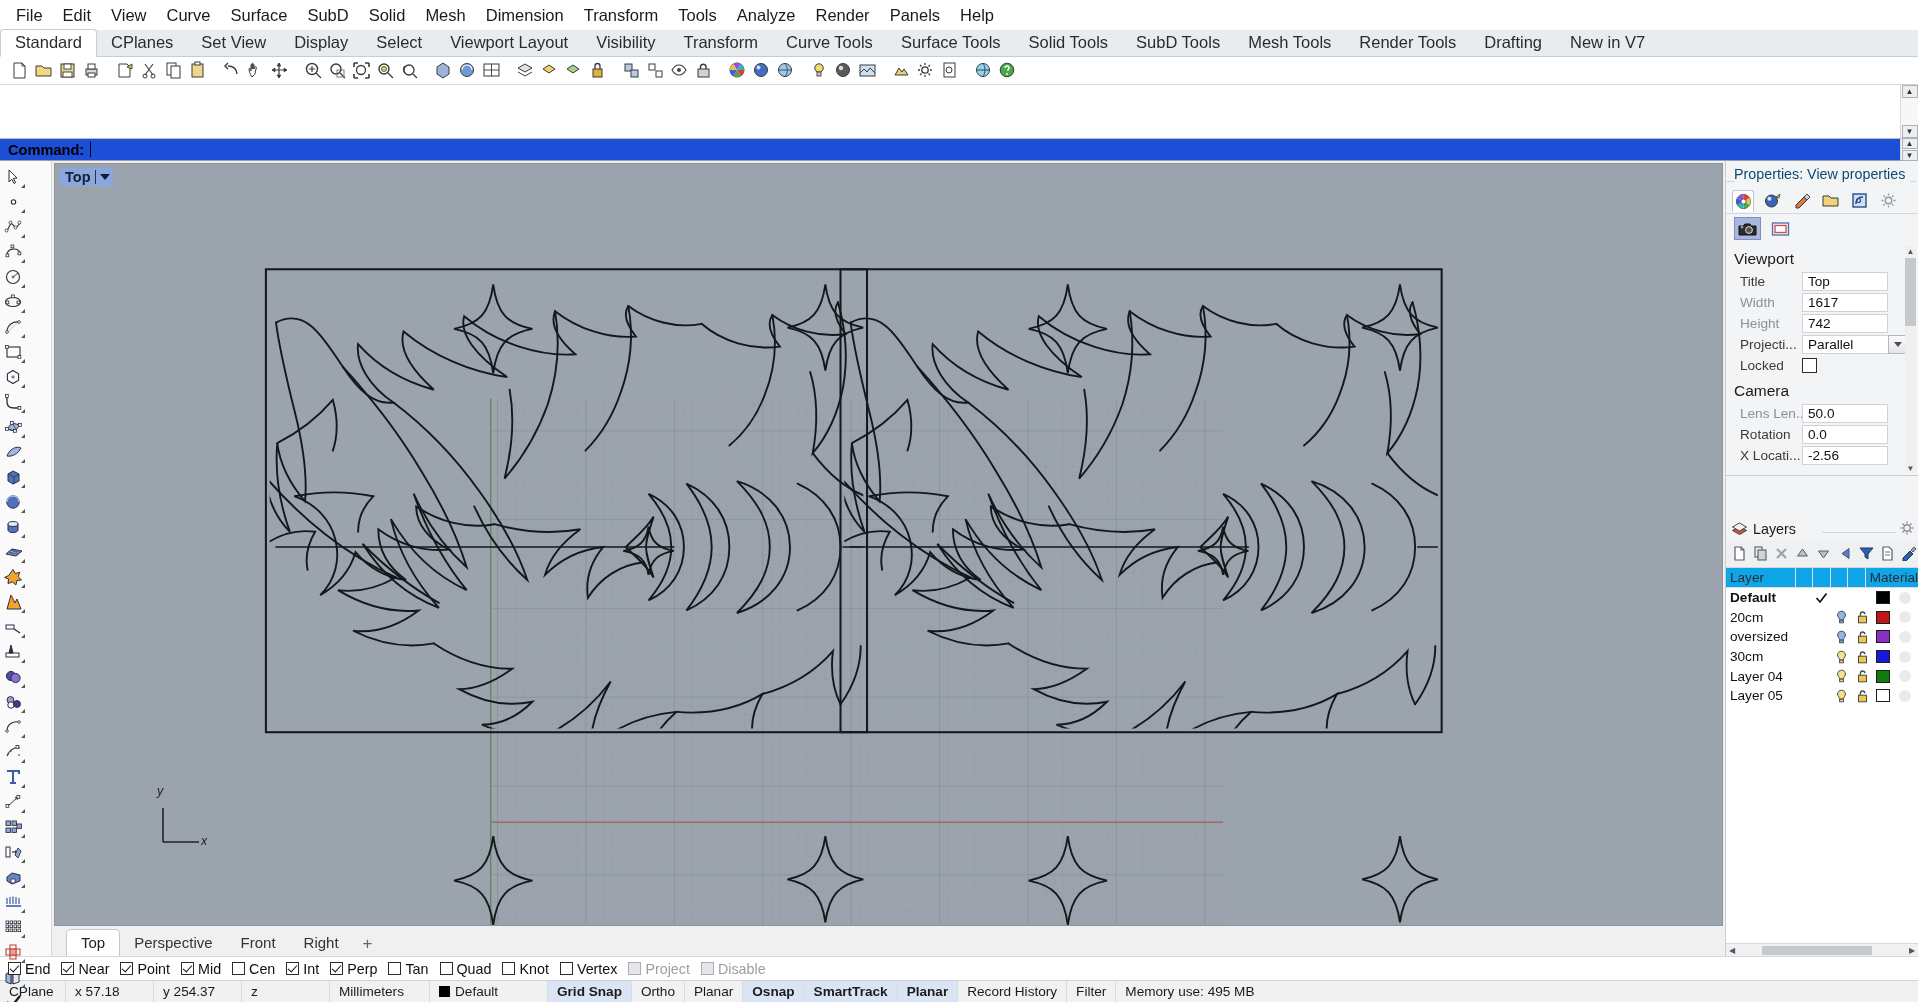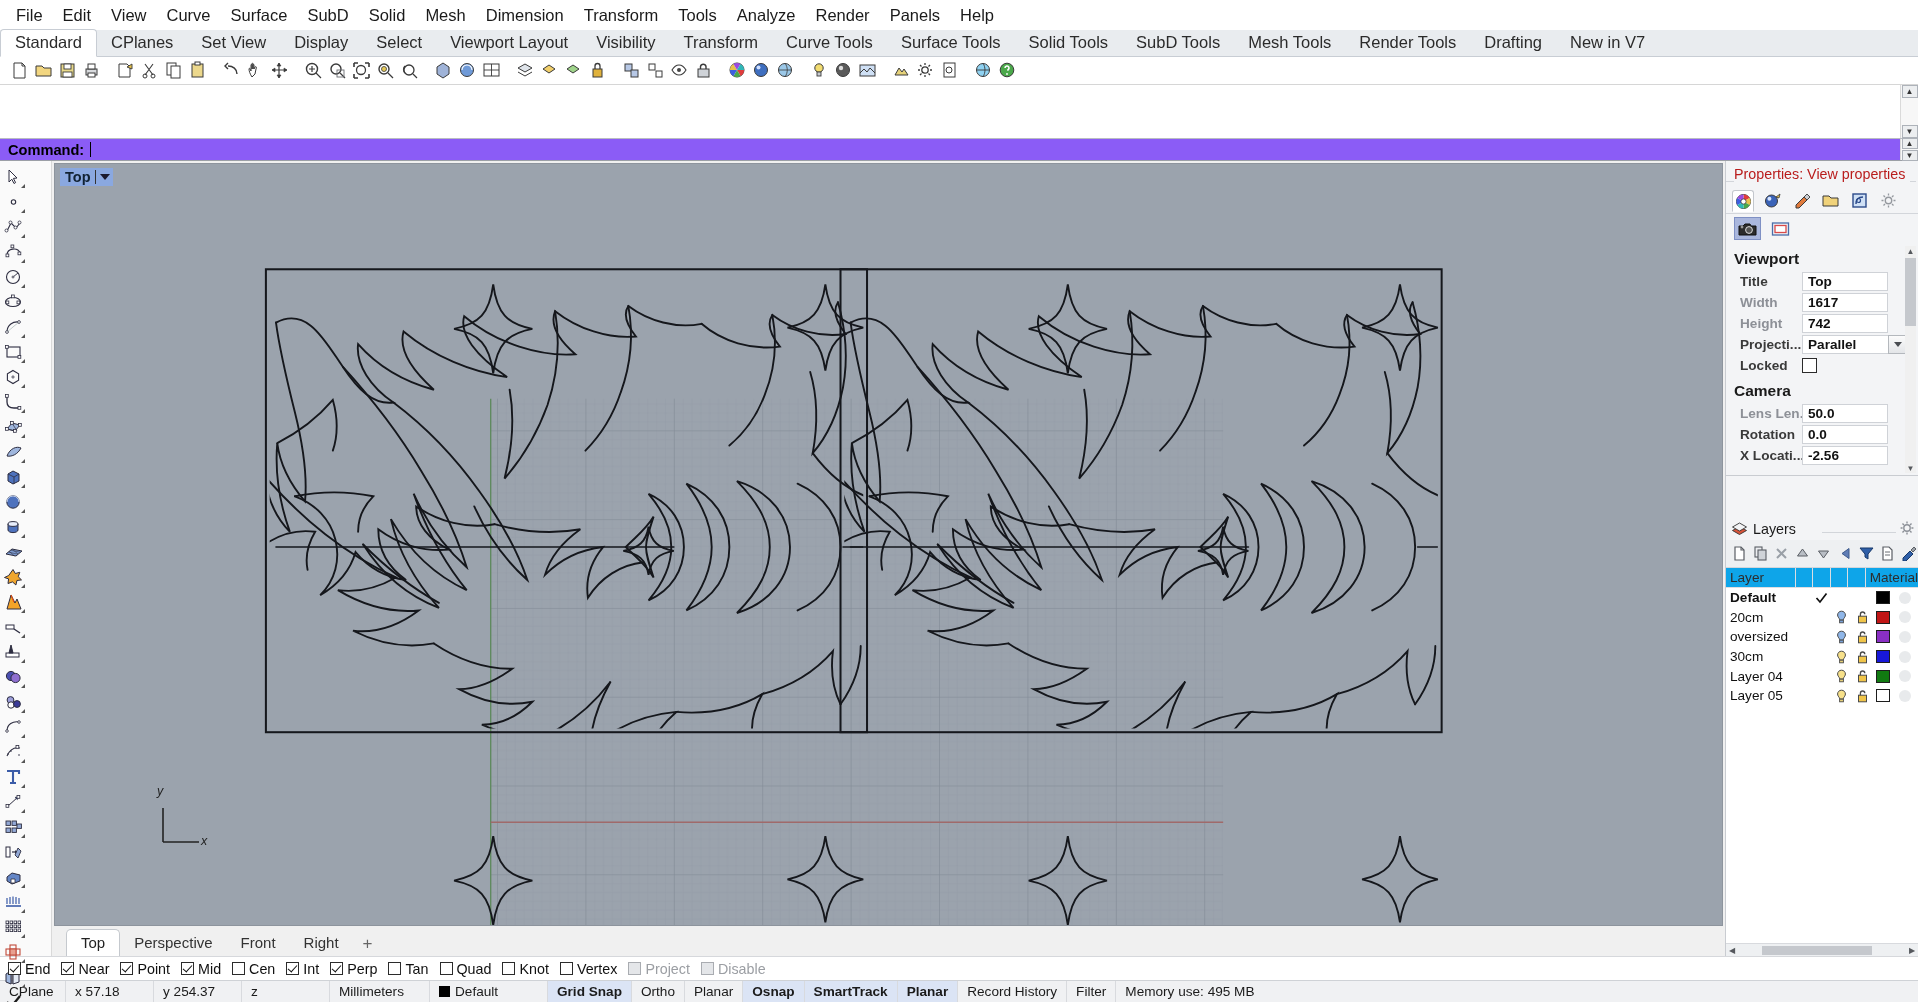--- a/index.html
+++ b/index.html
@@ -26,21 +26,21 @@
   .ticon{width:23px;height:23px;position:relative;display:flex;align-items:center;justify-content:center;cursor:default;}
   .ticon svg{display:block;}
   .sep{width:9px;height:23px;display:inline-block;}
 
   
   .cmdwrap{background:#ffffff; flex:0 0 54px; display:flex; border-bottom:1px solid #b9bcc2; position:relative;}
   .cmdhist{flex:1; padding:3px 4px 0 8px; overflow:hidden;}
   .cmdline{font-size:14.6px;color:#111;line-height:20px;white-space:nowrap;}
   .cmdscroll{width:18px;background:#f7f7f7;border-left:1px solid #dadada;display:flex;flex-direction:column;justify-content:space-between;align-items:center;}
   .spin{width:16px;height:13px;display:flex;align-items:center;justify-content:center;font-size:8px;color:#333;background:#eceef0;border:1px solid #adb2b9;}
-  .cmdprompt{background:#8b5cf6;flex:0 0 22px;display:flex;align-items:center;border-bottom:1px solid #9b9fa6;position:relative;}
+  .cmdprompt{background:#1d4ed8;flex:0 0 22px;display:flex;align-items:center;border-bottom:1px solid #9b9fa6;position:relative;}
   .cmdprompt .lbl{font-size:14.6px;font-weight:bold;color:#000;padding-left:8px;}
   .caret{width:1px;height:15px;background:#000;margin-left:6px;animation:bl 1.05s step-end infinite;}
   @keyframes bl{50%{opacity:0}}
   .promptspin{position:absolute;right:0;top:0;width:18px;height:100%;background:#f7f7f7;border-left:1px solid #dadada;display:flex;flex-direction:column;justify-content:center;align-items:center;gap:1px;}
 
   
   .middle{flex:1; display:flex; min-height:0; background:#f0f0f0;}
 
   
   .lefttb{width:52px;background:#fafafa;display:flex;flex-wrap:wrap;align-content:flex-start;padding-top:3px;flex:0 0 52px;border-right:1px solid #d9d9d9;}
@@ -57,32 +57,32 @@
   .axis{position:absolute;left:100px;bottom:75px;z-index:7;}
   .axis .ltr{position:absolute;font-size:12.5px;color:#222;font-style:italic;}
 
   .vptabs{height:30px;background:#f0f0f0;display:flex;align-items:flex-end;padding-left:12px;flex:0 0 30px;}
   .vptab{font-size:15px;color:#333;padding:4px 14px 5px 14px;cursor:default;border-radius:5px 5px 0 0;}
   .vptab.active{background:#fff;border:1px solid #c5c9ce;border-bottom:1px solid #fff;margin-bottom:-1px;color:#222;}
   .vpplus{font-size:17px;color:#666;padding:2px 10px;}
 
   
   .rightcol{width:193px;flex:0 0 193px;display:flex;flex-direction:column;background:#f3f4f6;border-left:1px solid #c9ccd1;}
-  .pnl-title{font-size:14.3px;color:#b91c1c;padding:5px 0 4px 8px;position:relative;white-space:nowrap;}
+  .pnl-title{font-size:14.3px;color:#0c4a6e;padding:5px 0 4px 8px;position:relative;white-space:nowrap;}
   .pnl-title::after{content:"";position:absolute;left:0;right:2px;bottom:4px;height:1px;background:#d2d5da;z-index:0;}
   .pnl-title span{background:#f3f4f6;position:relative;z-index:1;padding-right:5px;}
   .pnl-gear{position:absolute;right:4px;top:4px;z-index:2;background:#f3f4f6;}
   .tabrow{display:flex;align-items:center;padding:2px 2px 0 6px;gap:7px;border-bottom:1px solid #d3d6db;height:28px;}
   .tabrow .ic{width:22px;height:22px;display:flex;align-items:center;justify-content:center;position:relative;cursor:default;}
   .tabrow .ic.sel{background:#ffffff;border:1px solid #c3c7cd;border-bottom:1px solid #fff;border-radius:3px 3px 0 0;margin-bottom:-1px;}
   .subrow{display:flex;align-items:center;padding:3px 0 4px 8px;gap:6px;}
   .subrow .ic{width:27px;height:23px;display:flex;align-items:center;justify-content:center;cursor:default;}
   .subrow .ic.sel{background:#aab7dd;border:1px solid #7f90c4;}
 
-  .propscroll{flex:0 0 auto;position:relative;background:#f3f4f6;overflow:hidden;height:231px;font-weight:bold;}
+  .propscroll{flex:0 0 auto;position:relative;background:#f3f4f6;overflow:hidden;height:231px;}
   .grouphdr{font-size:15.5px;color:#1a1a1a;padding:6px 0 3px 8px;}
   .prow{display:flex;align-items:center;height:21px;padding-left:14px;}
   .plabel{font-size:13.6px;color:#3a3a3a;width:62px;white-space:nowrap;overflow:hidden;}
   .plabel.dim{color:#8d9097;}
   .pfield{background:#fff;border:1px solid #cfd2d7;height:19px;font-size:13.6px;color:#111;padding:0 0 0 5px;display:flex;align-items:center;width:86px;}
   .pfield.wdd{width:86px;border-right:none;}
   .ddbtn{width:20px;height:19px;background:linear-gradient(#fbfbfb,#e3e5e8);border:1px solid #b4b8bd;display:flex;align-items:center;justify-content:center;}
   .ddbtn i{display:block;width:0;height:0;border-left:4px solid transparent;border-right:4px solid transparent;border-top:5px solid #4a4d52;}
   .chk{width:15px;height:15px;background:#fff;border:1px solid #2b2b2b;}
   .vscroll{position:absolute;right:2px;top:2px;bottom:2px;width:11px;background:#f0f0f0;}

